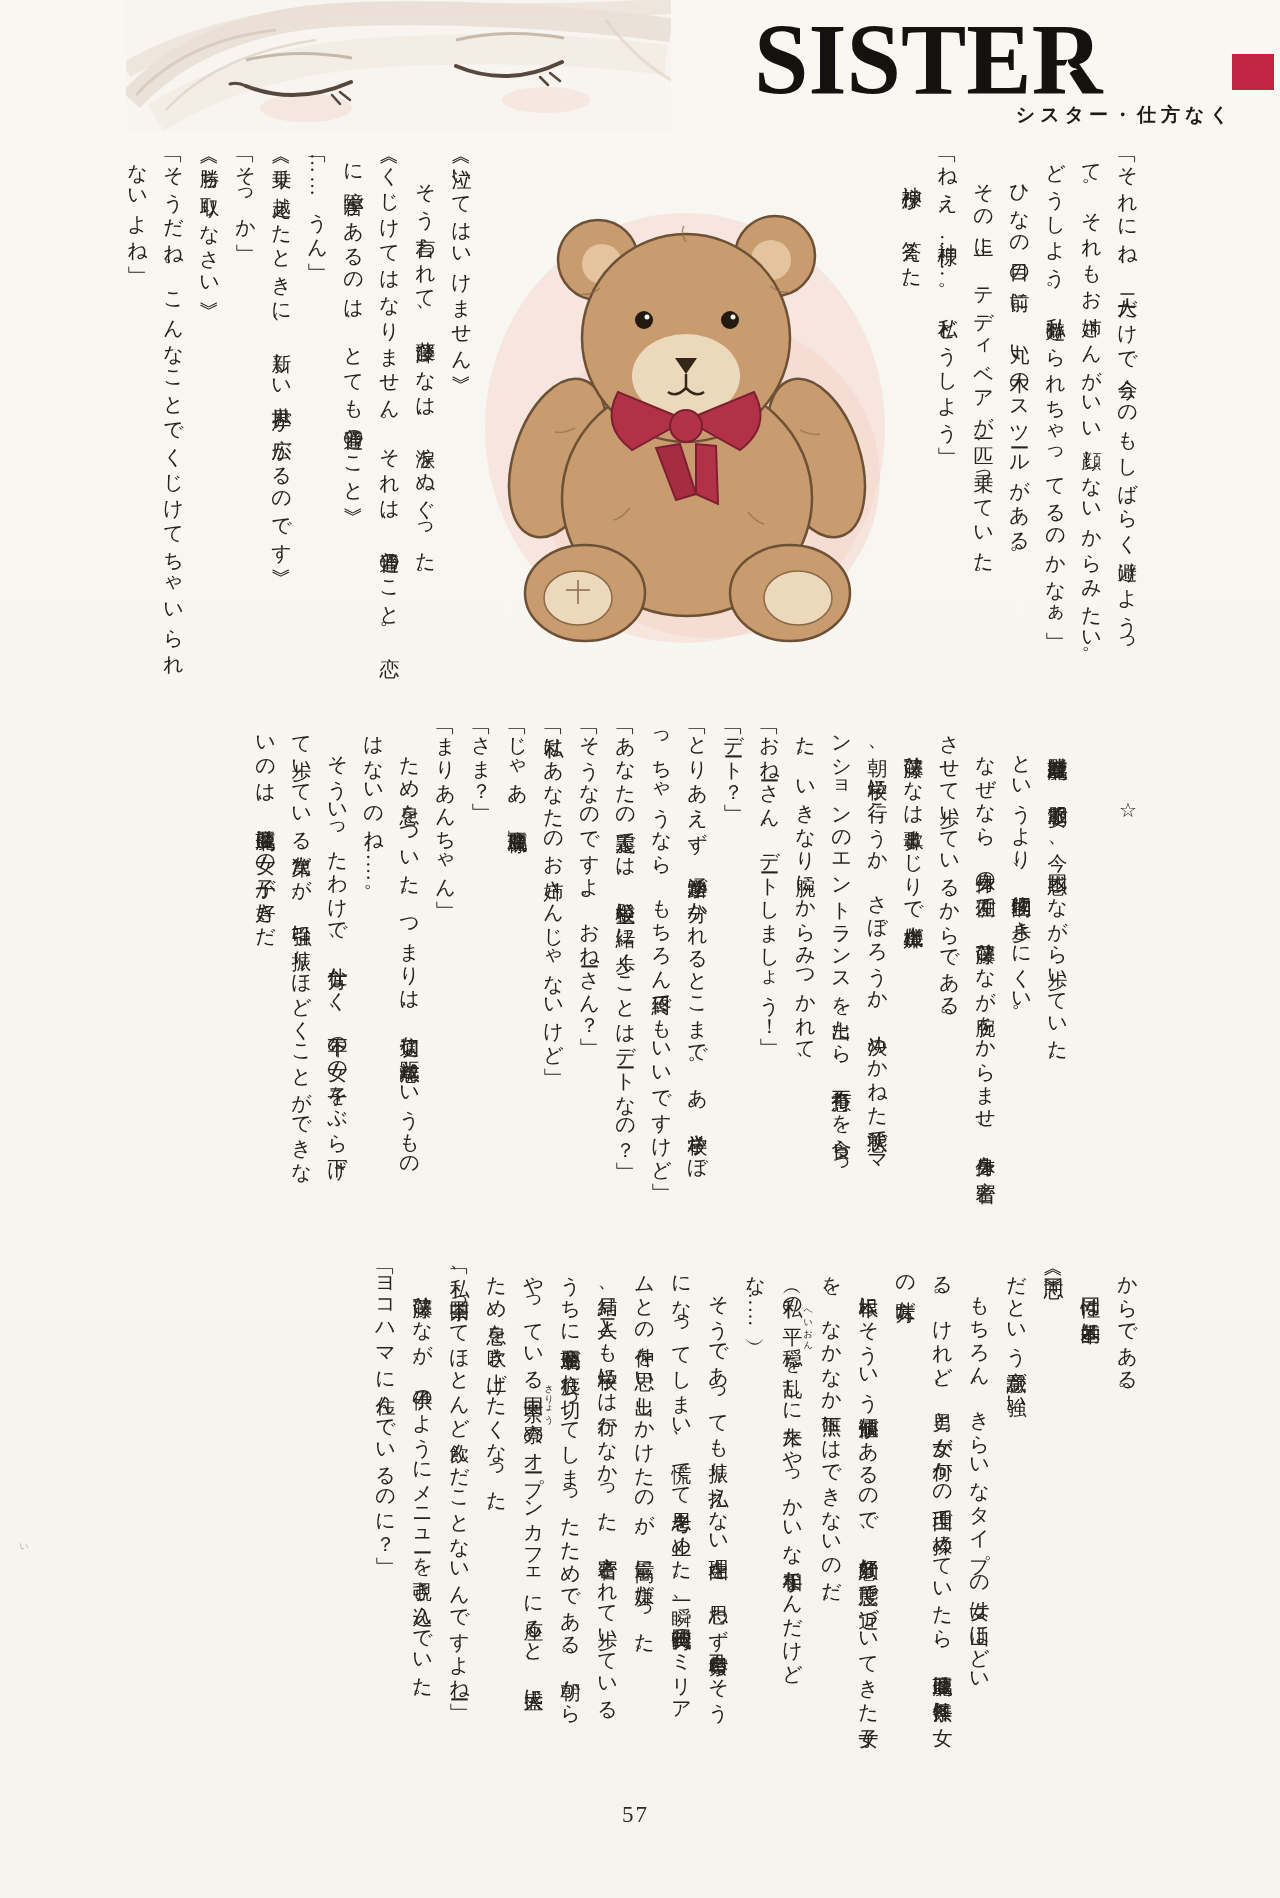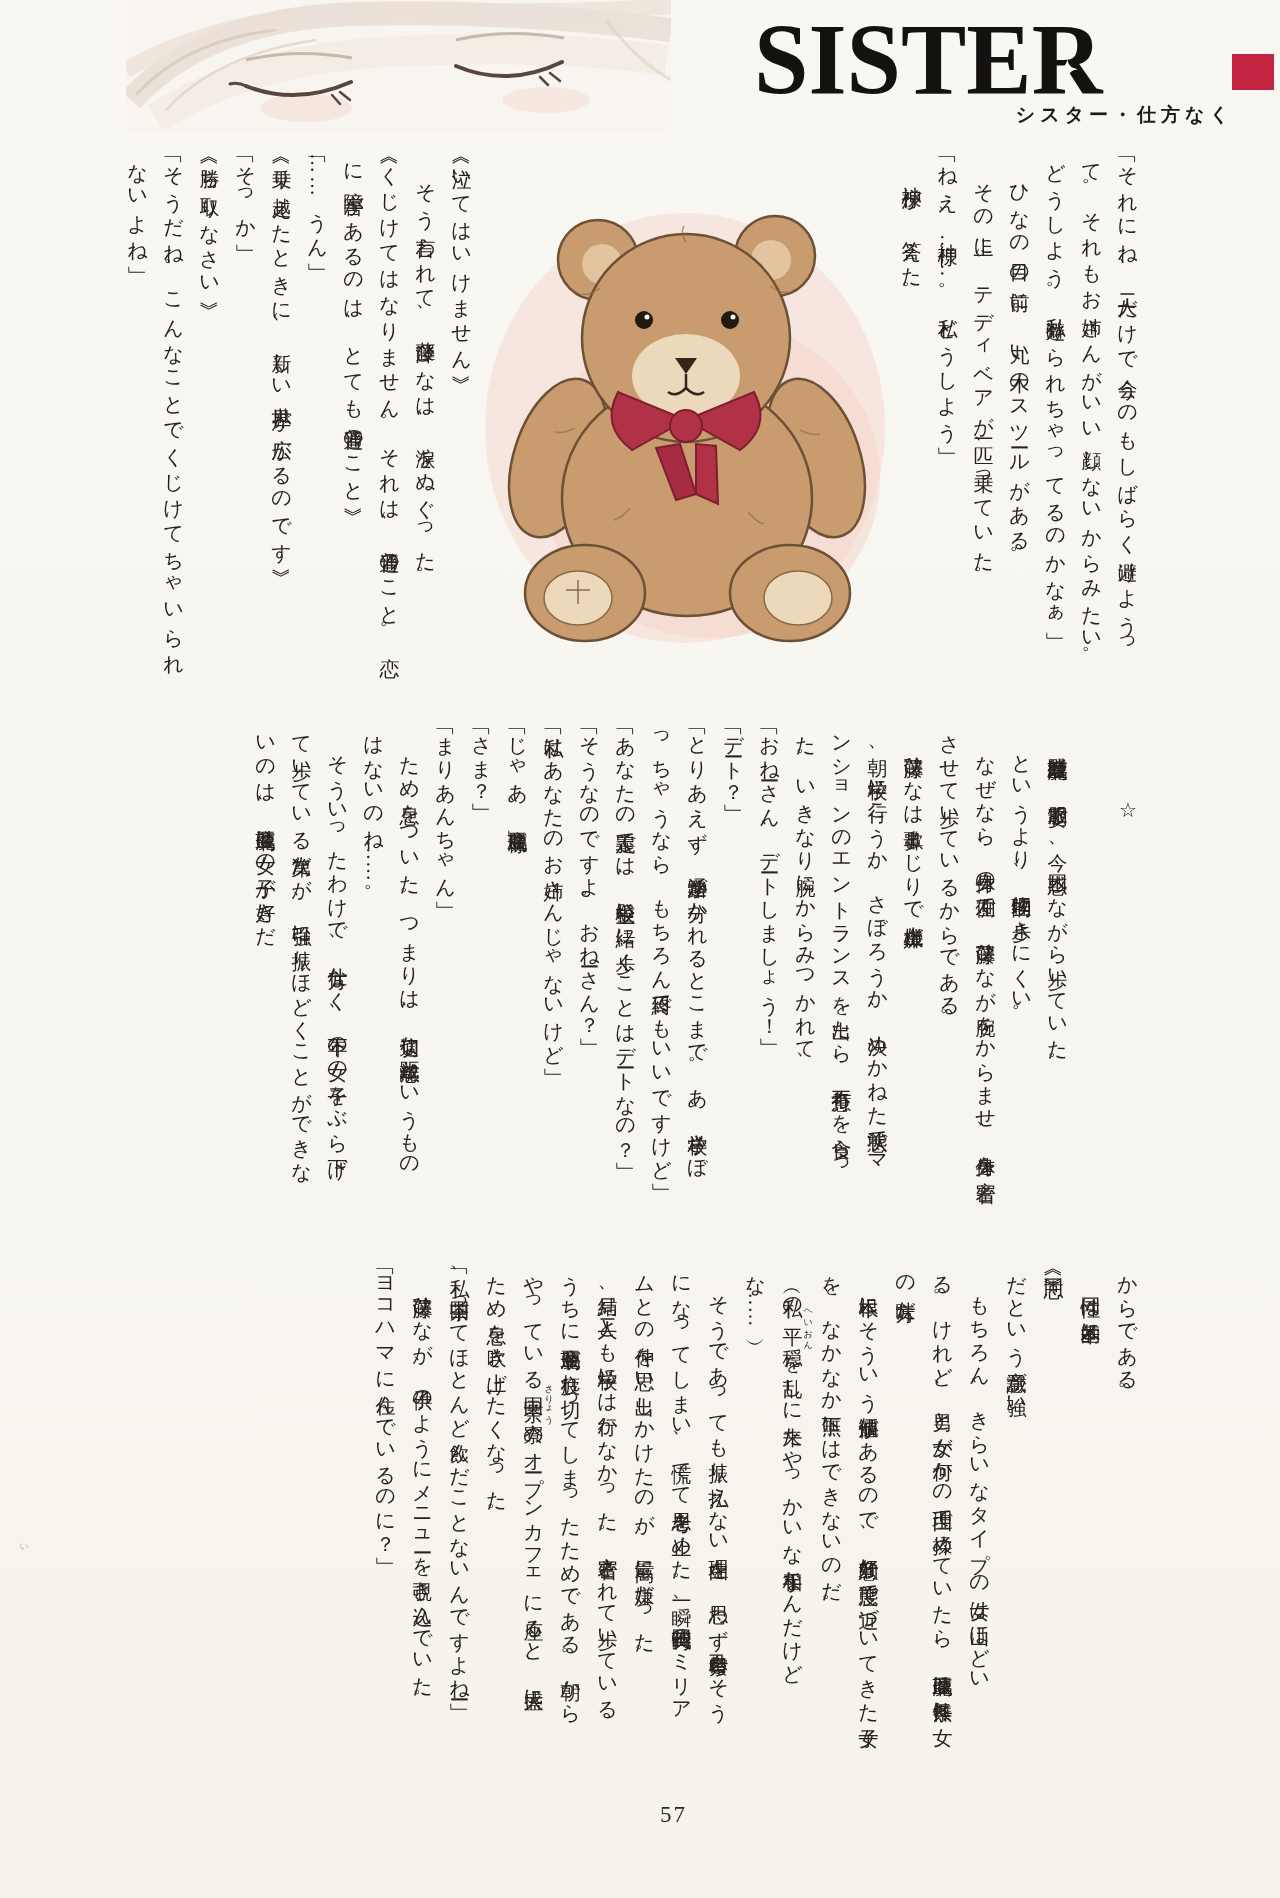--- a/index.html
+++ b/index.html
@@ -25,21 +25,21 @@
   .dan3{top:1262px;height:460px;width:1005px;line-height:37px;letter-spacing:.8px;}
   .pg{margin:0;padding:0;}
   .ind{text-indent:1em;}
   .sep{text-indent:3.8em;margin-block-end:34px;}
   ruby rt{font-size:9px;letter-spacing:0;}
   .slot{display:contents;}
   
   .bearfig{margin:0;block-size:414px;inline-size:100%;position:relative;}
   .bearfig svg{position:absolute;top:28px;left:0;}
   
-  .pagenum{position:absolute;top:1802px;left:660px;font-size:23px;letter-spacing:2px;color:#2d2a27;}
+  .pagenum{position:absolute;top:1802px;left:622px;font-size:23px;letter-spacing:2px;color:#2d2a27;}
   .artifact{position:absolute;top:1538px;left:16px;font-size:11px;color:#b7b0a5;
             writing-mode:vertical-rl;letter-spacing:2px;}
   .eyesfig{position:absolute;top:0;left:126px;width:545px;height:132px;margin:0;}
 </style>
 </head>
 <body>
 
 <div class="page">
 
   <figure class="eyesfig">

